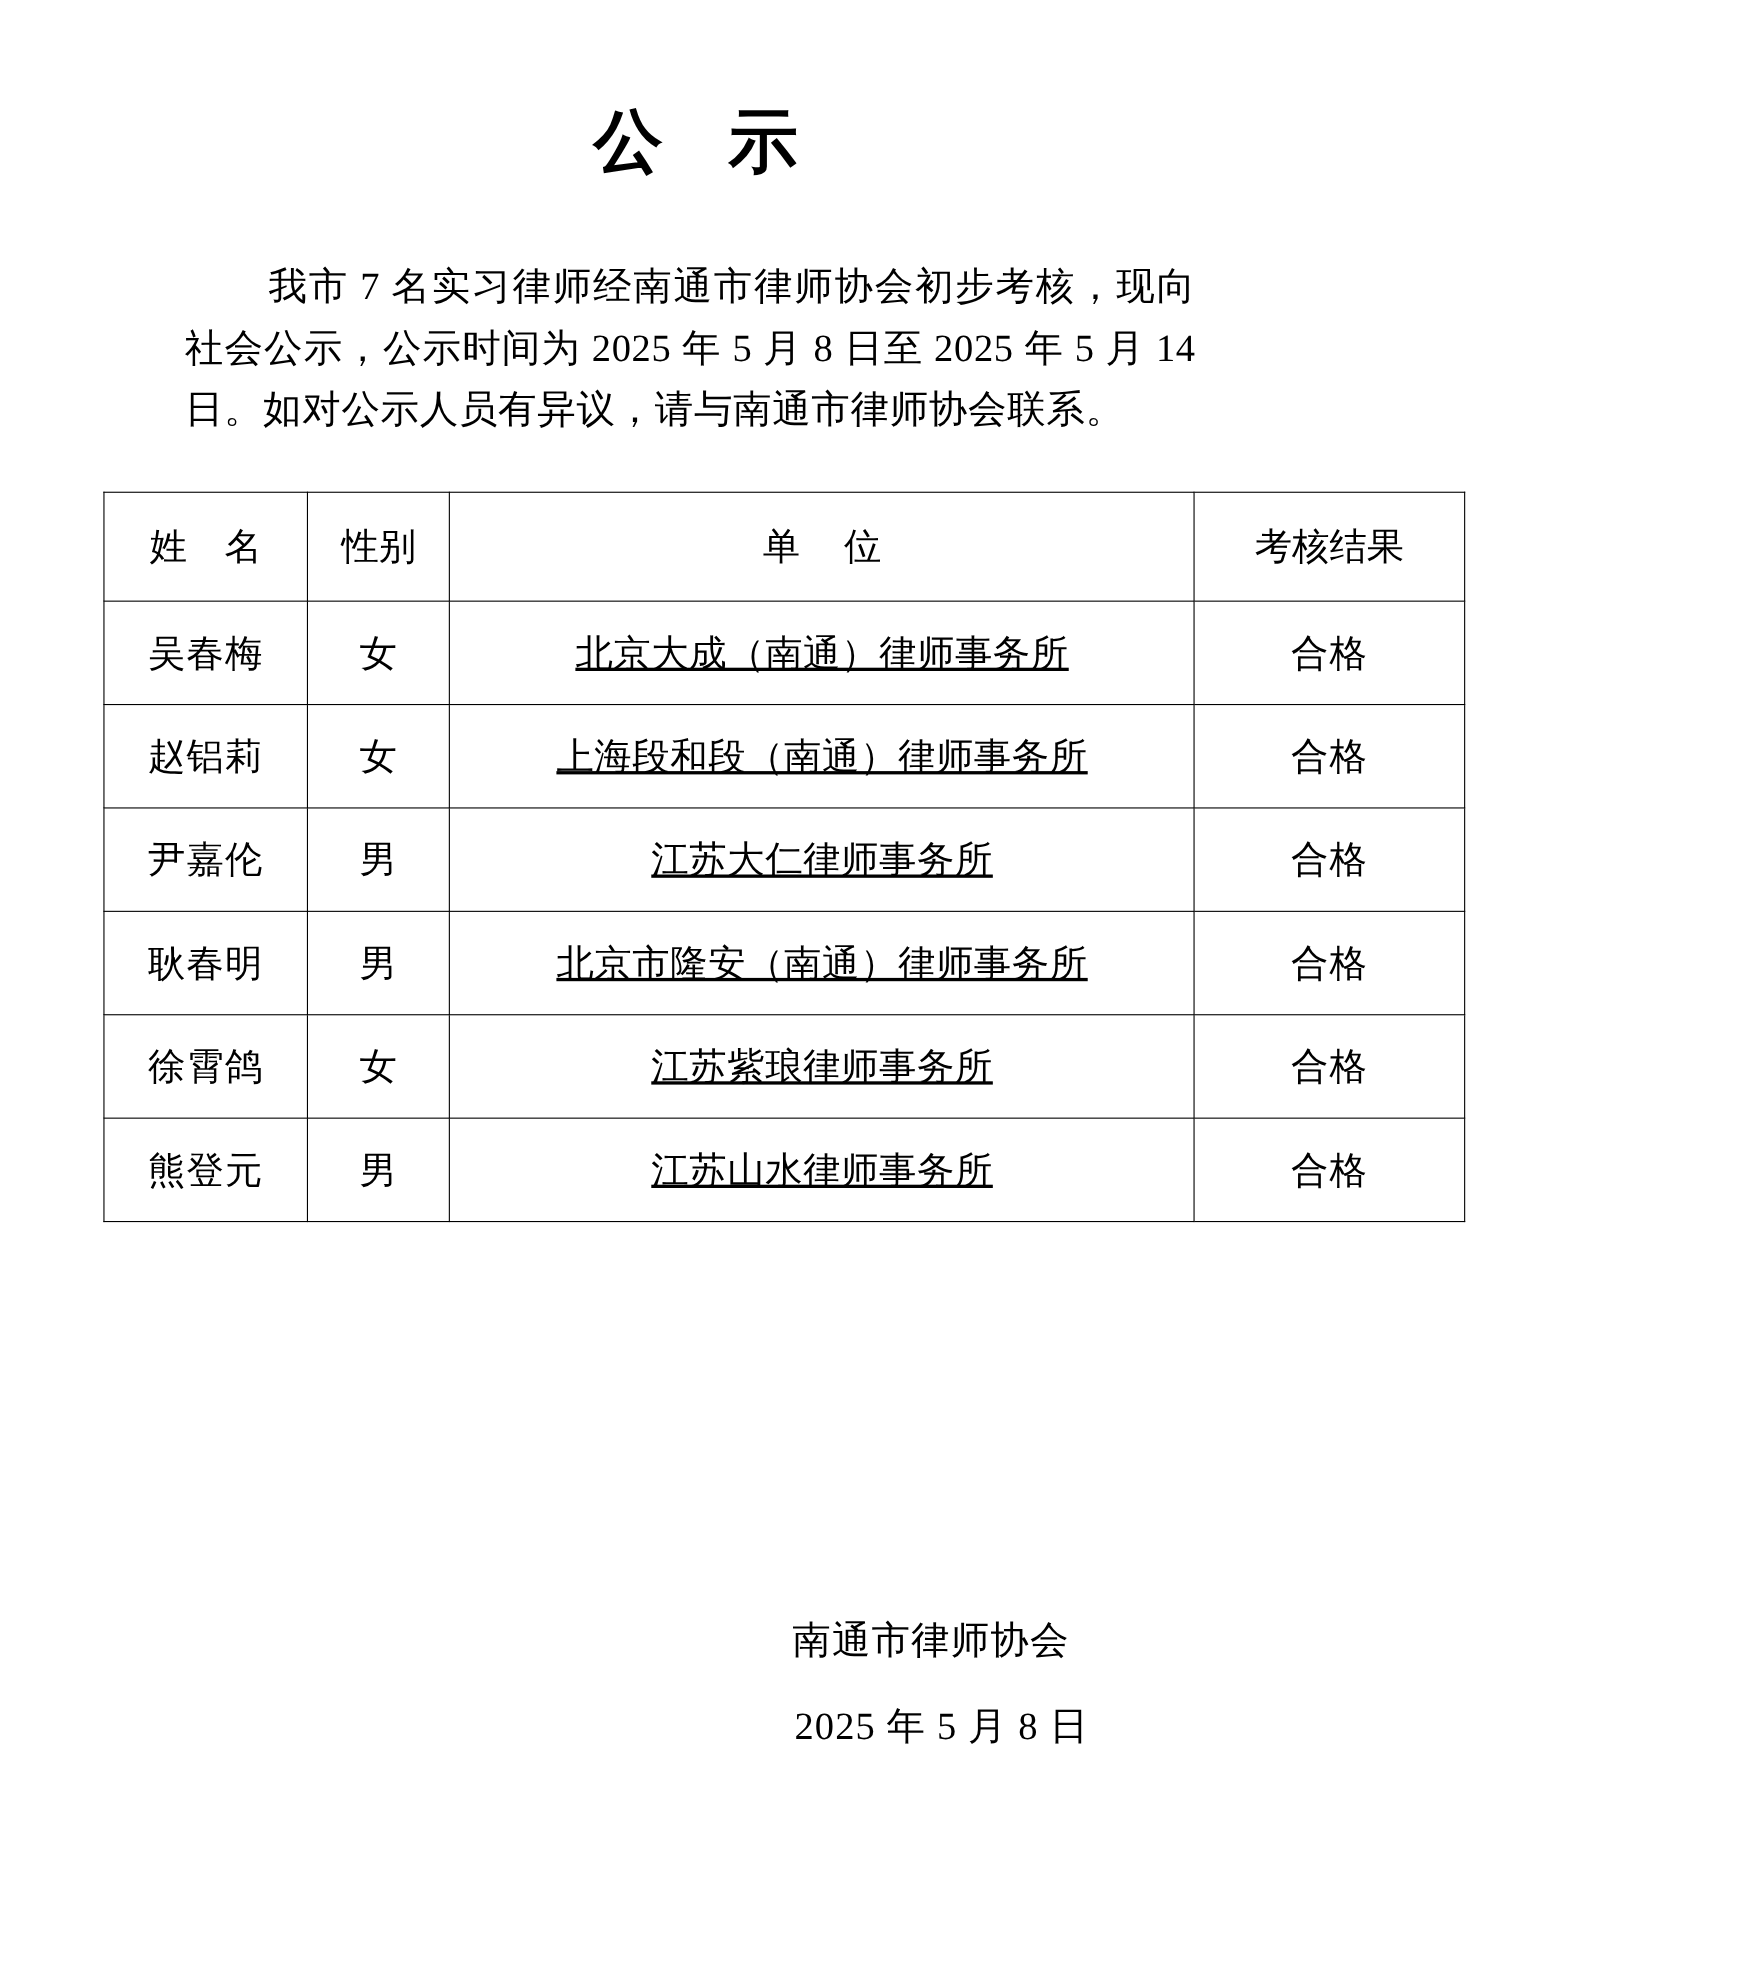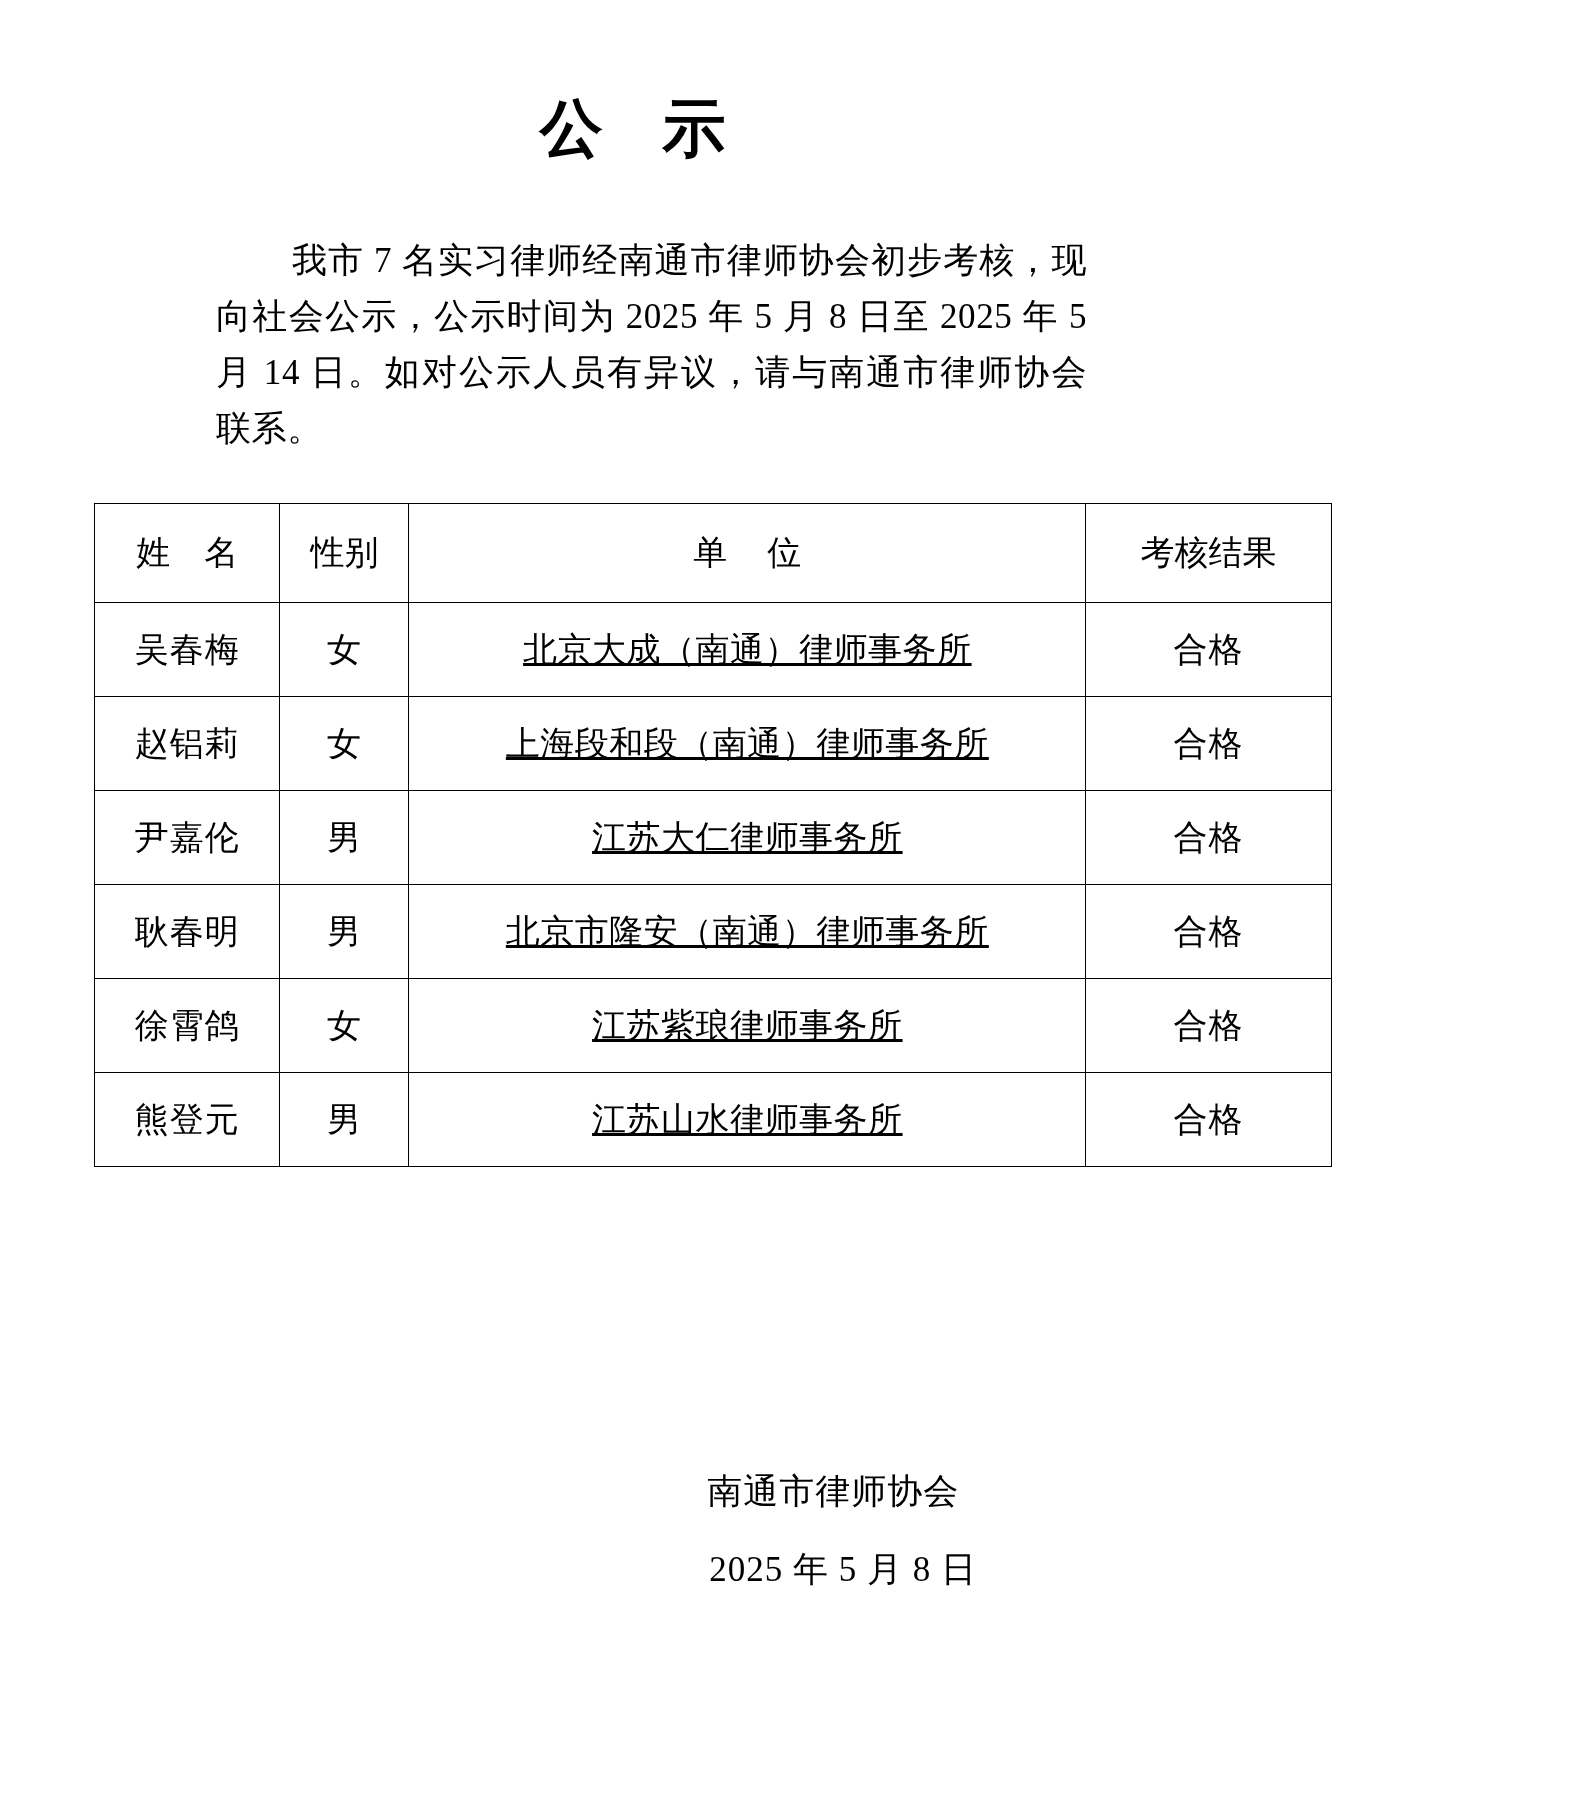--- a/index.html
+++ b/index.html
@@ -44,21 +44,20 @@
   .para {
     font-size: 35px;
     line-height: 56px;
     text-align: justify;
     text-justify: inter-ideograph;
     font-family: "Liberation Serif", "DejaVu Serif", serif;
     letter-spacing: 0.6px;
   }
   .para.indent {
     text-indent: 76px;
-    margin-left: 48px;
   }
   .para + .para {
     margin-top: 8px;
   }
 
   
   .table-wrap {
     margin-top: 46px;
     padding-left: 94px;
     padding-right: 178px;
@@ -94,21 +93,21 @@
     height: 93px;
     font-size: 34px;
     font-family: "Liberation Serif", "DejaVu Serif", serif;
     letter-spacing: 1px;
   }
   tbody td.unit-cell { letter-spacing: 0.5px; text-decoration: underline; }
 
   
   .signature {
     position: absolute;
-    right: 288px;
+    right: 275px;
     bottom: 196px;
     text-align: left;
     font-size: 35px;
     line-height: 78px;
     font-family: "Liberation Serif", "DejaVu Serif", serif;
     letter-spacing: 1px;
     white-space: nowrap;
   }
   .signature .sig-org { display: block; }
   .signature .sig-date { display: block; padding-left: 2px; }

